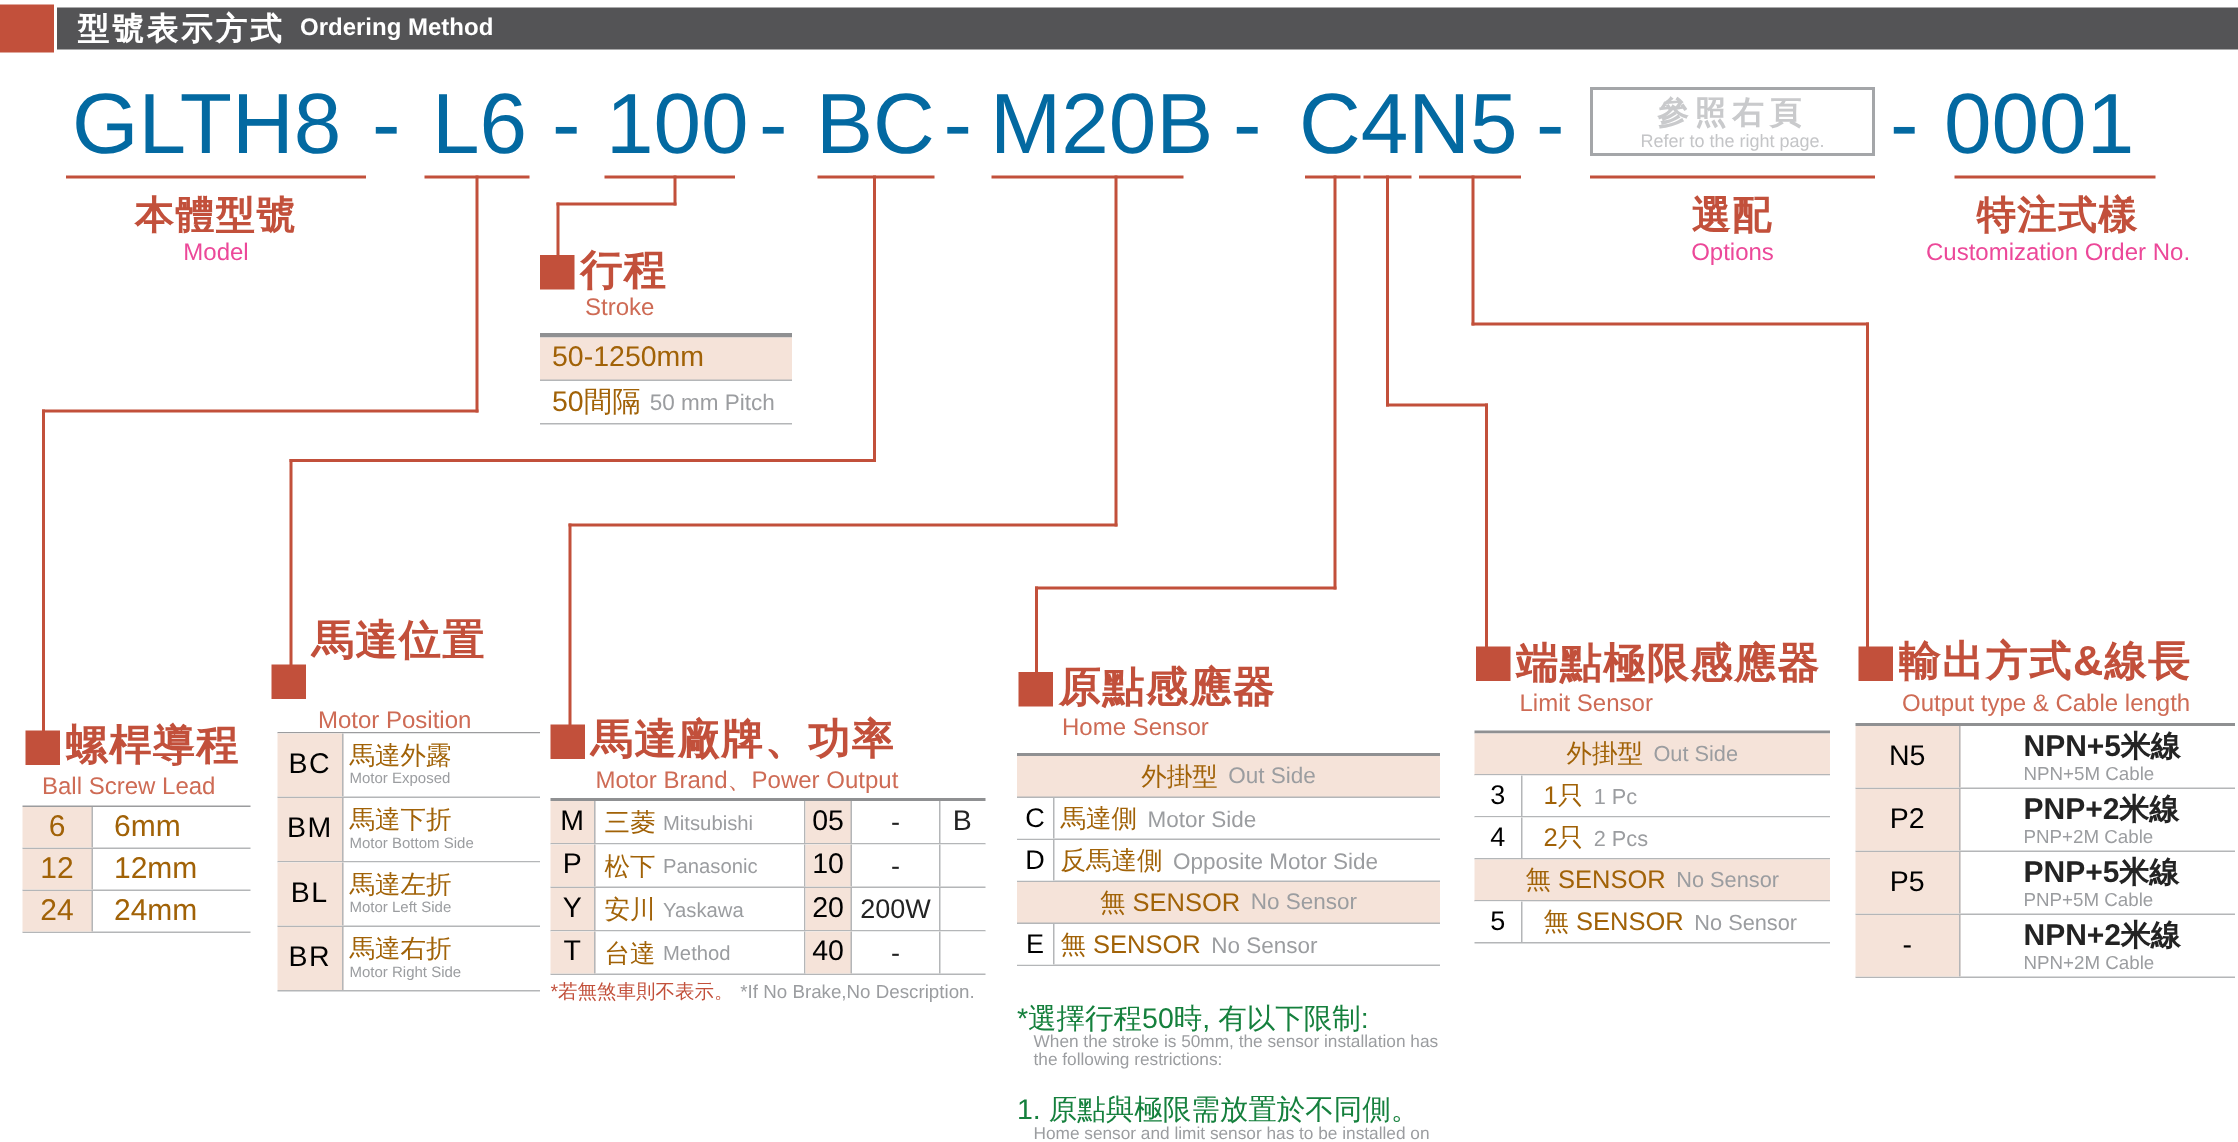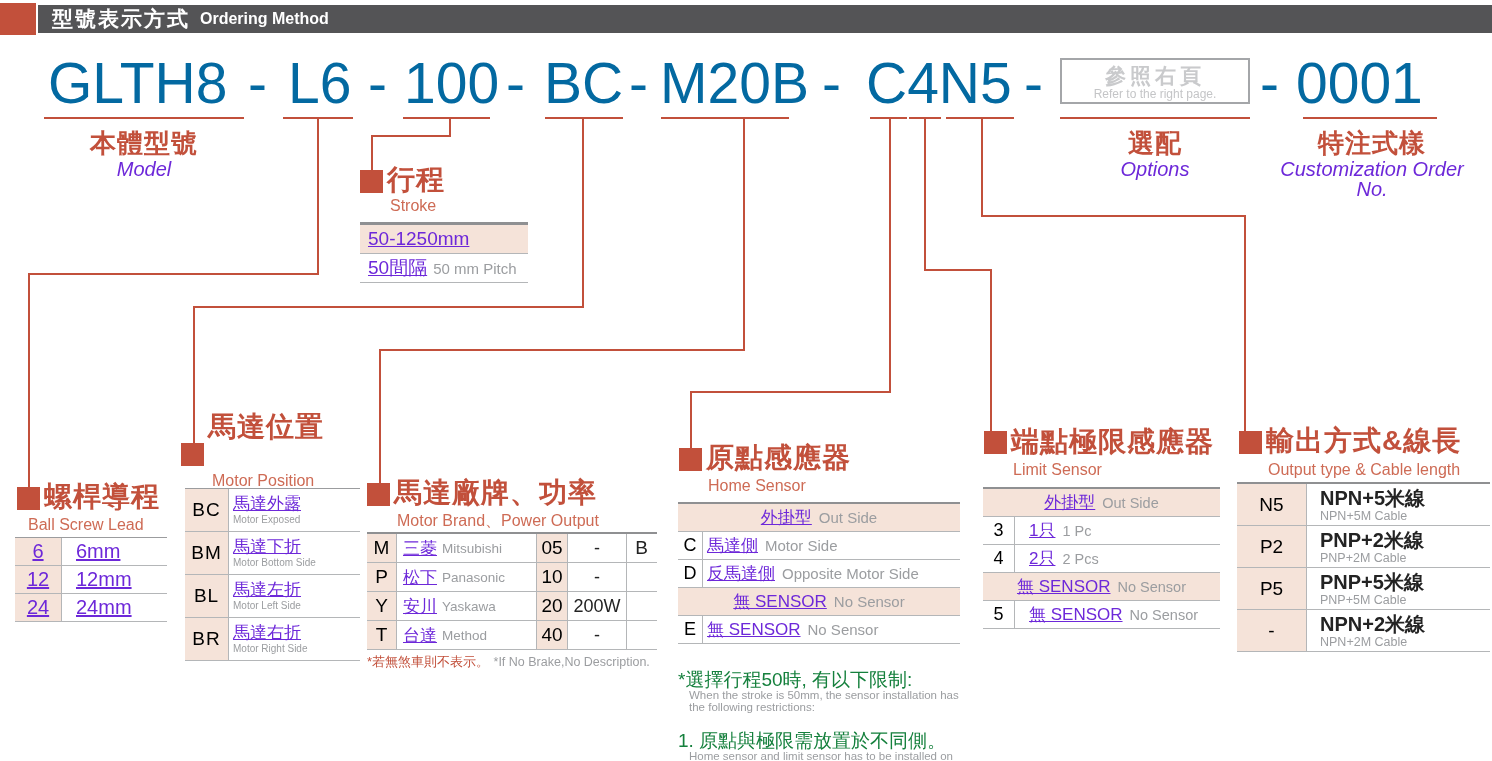--- a/index.html
+++ b/index.html
@@ -14,32 +14,32 @@
   .seg{position:absolute;top:53px;font-size:57px;line-height:60px;color:#0369a1;white-space:nowrap;}
   .ref-box{position:absolute;left:1060px;top:58px;width:190px;height:46px;border:2px solid #A4A6A9;box-sizing:border-box;text-align:center;}
   .ref-zh{display:block;font-size:21px;color:#C9CACC;letter-spacing:4px;line-height:25px;margin-top:3px;font-weight:600;}
   .ref-en{display:block;font-size:12px;color:#C4C5C7;line-height:13px;}
   
   .ln{position:absolute;background:#C2503B;}
   .sq{position:absolute;width:23px;height:23px;background:#C2503B;}
   
   .lbl{position:absolute;text-align:center;}
   .lbl-zh{display:block;font-size:26px;font-weight:600;color:#C2503B;line-height:32px;letter-spacing:1px;}
-  .lbl-en{display:block;font-size:20px;color:#6d28d9;line-height:20px;font-style:italic;}
+  .lbl-en{display:block;font-size:16px;color:#ec4899;line-height:20px;}
   
   .sec-zh{position:absolute;font-size:28px;font-weight:600;color:#C2503B;line-height:30px;white-space:nowrap;letter-spacing:1px;}
   .sec-en{position:absolute;font-size:16px;color:#CE6B55;white-space:nowrap;line-height:18px;}
   
   .tbl{position:absolute;box-sizing:border-box;border-top:2px solid #8F9092;}
   .tbl.thin{border-top-width:1px;border-top-color:#9B9C9E;}
   .tr{display:flex;align-items:center;border-bottom:1px solid #B4B6B8;box-sizing:border-box;background:#fff;}
   .tr.hdr{background:#F5E3D9;justify-content:center;}
   .code{background:#F5E3D9;height:100%;display:flex;align-items:center;justify-content:center;border-right:1px solid #B4B6B8;box-sizing:border-box;flex:none;}
   .code.white{background:#fff;}
-  .zh{color:#6d28d9;text-decoration:underline;}
+  .zh{color:#a16207;}
   .en{color:#9B9DA0;}
   .cell{padding-left:4px;white-space:nowrap;}
   
   .t-stroke{left:360px;top:222px;width:168px;border-top-width:3px;}
   .t-stroke .tr{height:29px;font-size:19px;}
   .t-stroke .cell{padding-left:8px;}
   .t-stroke .en{font-size:15px;margin-left:6px;}
   .t-bsl{left:15px;top:537px;width:152px;}
   .t-bsl .tr{height:28px;font-size:20px;}
   .t-bsl .code{width:47px;}
@@ -65,21 +65,21 @@
   .t-home .en{font-size:15px;margin-left:7px;}
   .t-limit{left:983px;top:487px;width:237px;}
   .t-limit .tr{height:28px;}
   .t-limit .code{width:32px;font-size:18px;}
   .t-limit .zh{font-size:17px;}
   .t-limit .en{font-size:14.5px;margin-left:7px;}
   .t-limit .cell{padding-left:14px;}
   .t-out{left:1237px;top:482px;width:253px;}
   .t-out .tr{height:42px;}
   .t-out .code{width:70px;font-size:19px;}
-  .t-out .cell{padding-left:13px;}
+  .t-out .cell{padding-left:13px;margin-left:29px;}
   .t-out .main{display:block;font-size:20px;font-weight:600;color:#232323;line-height:22px;}
   .t-out .sub{display:block;font-size:12.5px;color:#9B9DA0;line-height:14px;}
   
   .fn-brake{position:absolute;left:367px;top:652px;white-space:nowrap;}
   .fn-red{color:#C2503B;font-size:13px;}
   .fn-gray{color:#9B9DA0;font-size:12.5px;}
   .notes{position:absolute;left:678px;top:652px;width:292px;}
   .nt-red{color:#15803d;font-size:19px;line-height:15px;margin-top:20px;}
   .nt-gray{color:#9B9DA0;font-size:11.5px;line-height:11.5px;margin:2px 0 4px 11px;line-height:12px;}
 </style>

